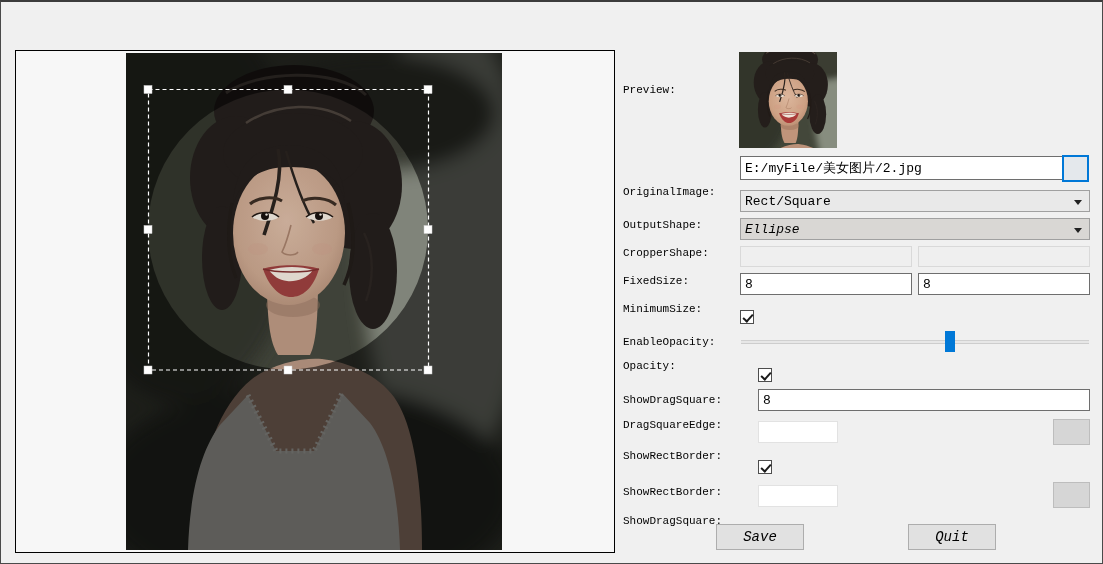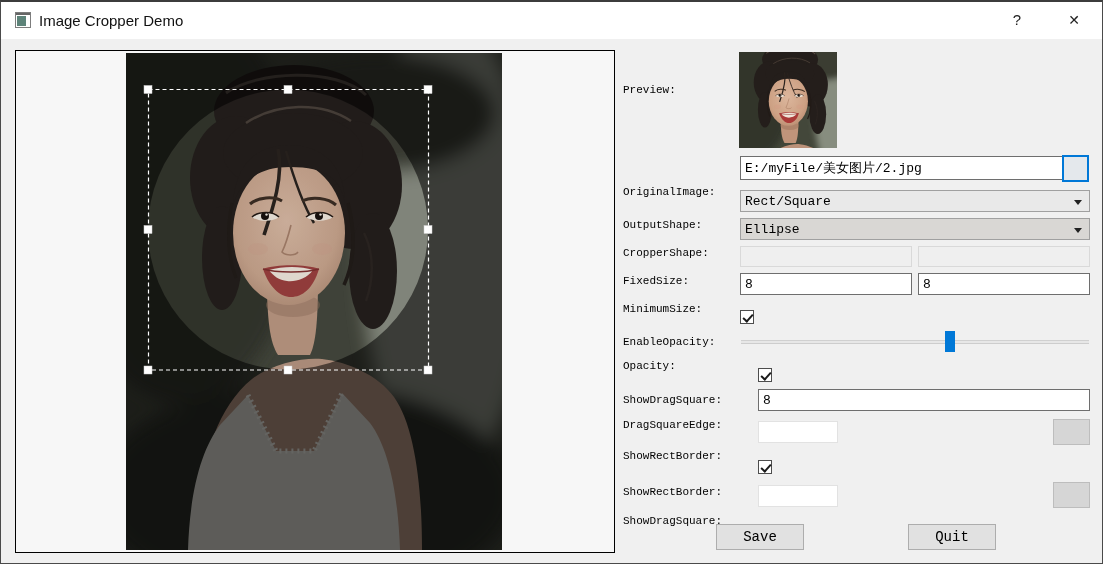--- a/index.html
+++ b/index.html
@@ -45,38 +45,38 @@
   .browse-btn { position:absolute; left:1061px; top:153px; width:27px; height:27px;
     background:#e4e8ec; border:2px solid #0078d7; }
 
   .combo { position:absolute; height:22px; border:1px solid #a0a0a0;
     font-family:"Liberation Mono", monospace; font-size:13px; color:#000;
     display:flex; align-items:center; padding-left:4px; }
   .combo .arrow { position:absolute; right:7px; top:9px; width:0; height:0;
     border-left:4px solid transparent; border-right:4px solid transparent;
     border-top:5px solid #222; }
   .combo-output  { background:#e9e9e9; }
-  .combo-cropper { background:#d9d7d4; }
+  .combo-cropper { background:#d9d7d4;font-style:italic; }
 
   .checkbox { position:absolute; width:14px; height:14px; background:#fff; border:1px solid #4d4d4d; }
   .checkbox.checked::after { content:""; position:absolute; left:2px; top:3px; width:8px; height:4px;
     border-left:2px solid #1a1a1a; border-bottom:2px solid #1a1a1a; transform:rotate(-48deg); }
 
   .slider { position:absolute; left:740px; top:329px; width:348px; height:21px; }
   .slider .track { position:absolute; left:0; top:9px; width:100%; height:4px;
     background:#e7e7e7; border-top:1px solid #d0d0d0; border-bottom:1px solid #cdcdcd; }
   .slider .handle { position:absolute; top:0; width:10px; height:21px; background:#0078d7; }
 
   .swatch { position:absolute; width:80px; height:22px; border:1px solid #e2e2e2; }
   .color-btn { position:absolute; left:1052px; width:37px; height:26px;
     background:#d6d6d6; border:1px solid #bdbdbd; }
 
   .push-btn { position:absolute; width:88px; height:26px; background:#e1e1e1;
     border:1px solid #adadad; font-family:"Liberation Mono", monospace; font-size:14px; color:#000;
-    text-align:center; line-height:24px; }
+    text-align:center; line-height:24px;font-style:italic; }
 </style>
 </head>
 <body>
 
 <div id="window">
 
   <svg width="0" height="0" style="position:absolute">
     <defs>
       <filter id="pblur">
           <feGaussianBlur stdDeviation="9"></feGaussianBlur>
@@ -140,29 +140,20 @@
         <ellipse cx="132" cy="196" rx="10" ry="6" fill="#d49b85" opacity="0.35"></ellipse>
         <ellipse cx="196" cy="196" rx="10" ry="6" fill="#d49b85" opacity="0.35"></ellipse>
 
         <path d="M106,150 C100,180 102,205 110,225" stroke="#221b17" stroke-width="3" fill="none"></path>
         <path d="M222,150 C230,182 228,210 218,232" stroke="#221b17" stroke-width="3.5" fill="none"></path>
         <path d="M238,180 C248,200 248,226 240,248" stroke="#2c2420" stroke-width="2.5" fill="none"></path>
       </g>
     </defs>
   </svg>
 
-  <div class="titlebar">
-    <div class="app-icon">
-      <div class="bar"></div>
-        <div class="fill"></div>
-    </div>
-    <div class="title-text">Image Cropper Demo</div>
-    <div class="caption-btn caption-help">?</div>
-    <div class="caption-btn caption-close">✕</div>
-  </div>
 
   <div class="canvas-frame">
     <div class="photo-wrap">
       <svg class="main-photo" viewBox="0 0 376 497">
         <g class="muted">
             <use href="#portrait"></use>
           </g>
 
         <path fill-rule="evenodd" d="M0,0 H376 V497 H0 Z M162,176.5 m-140,0 a140,140 0 1,0 280,0 a140,140 0 1,0 -280,0 Z" fill="rgba(0,0,0,0.54)"></path>
 

